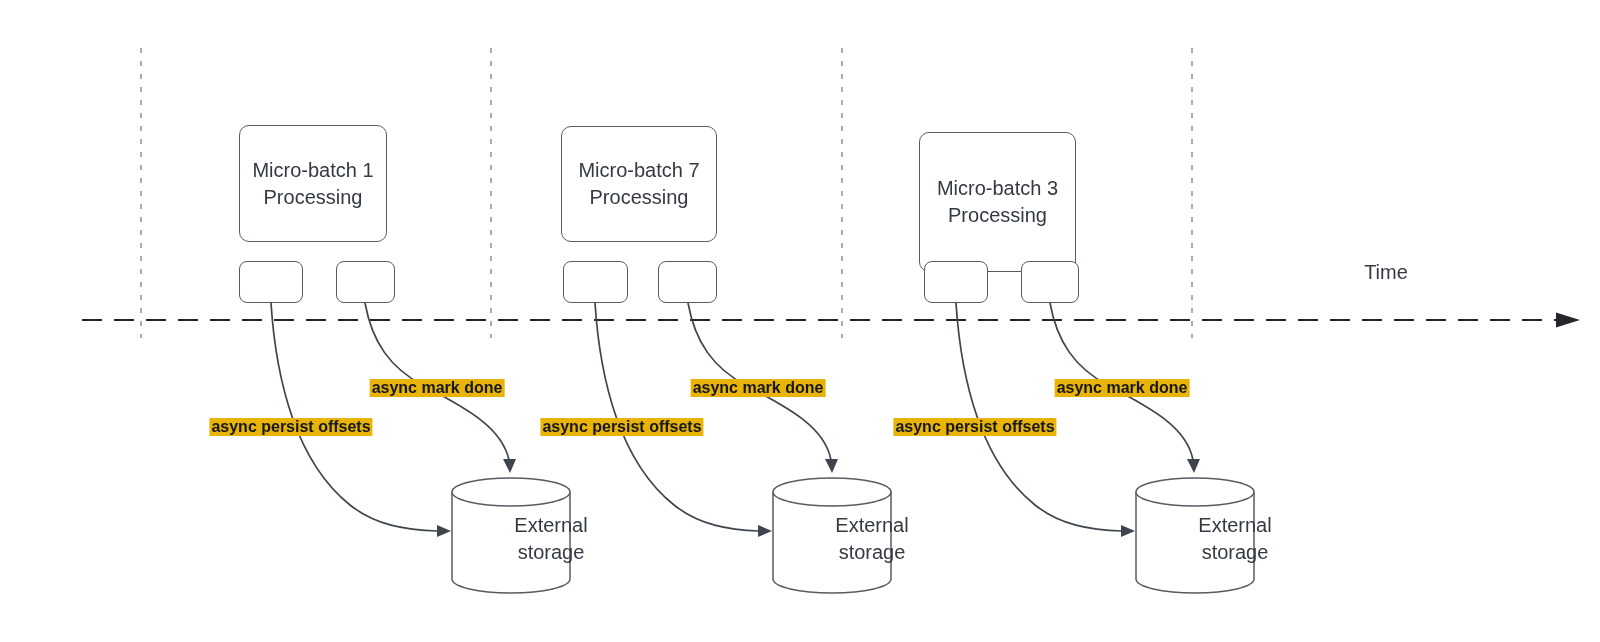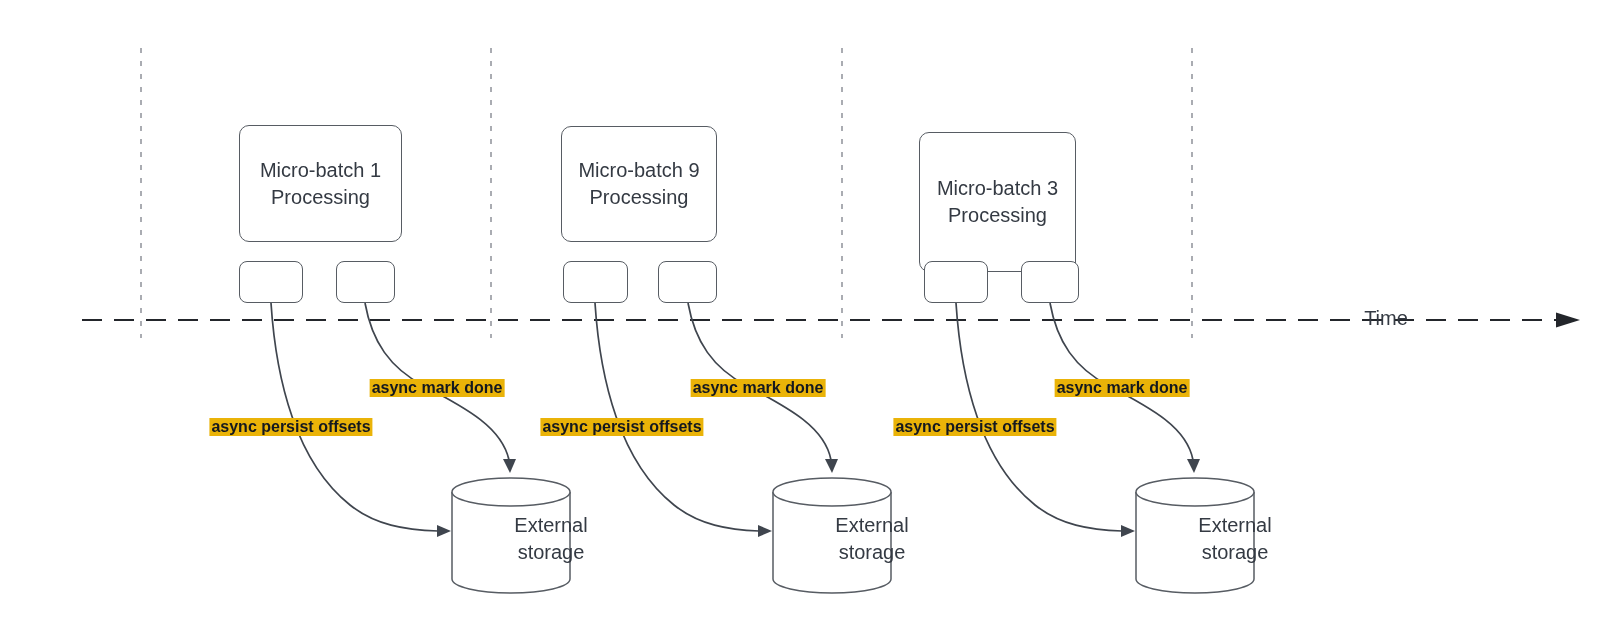--- a/index.html
+++ b/index.html
@@ -66,21 +66,20 @@
     color: var(--text, #343a43);
     white-space: pre-line;
     margin-left: 40px;
   }
   .time-label {
     position: absolute;
     transform: translate(-50%, -50%);
     font-size: 20px;
     color: var(--text, #343a43);
     white-space: nowrap;
-    margin-top: 46px;
   }
 </style>
 </head>
 <body>
 
 <div class="canvas">
 
   <svg class="layer" viewBox="0 0 1600 642">
 
     <g>
@@ -123,33 +122,33 @@
     <g>
       <path class="cyl" d="M 773 492 L 773 579 A 59 14 0 0 0 891 579 L 891 492"></path>
       <ellipse class="cyl" cx="832" cy="492" rx="59" ry="14"></ellipse>
     </g>
     <g>
       <path class="cyl" d="M 1136 492 L 1136 579 A 59 14 0 0 0 1254 579 L 1254 492"></path>
       <ellipse class="cyl" cx="1195" cy="492" rx="59" ry="14"></ellipse>
     </g>
   </svg>
 
-  <div class="big-box" style="left:239px; top:125px; width:163px; height:117px;">
+  <div class="big-box" style="left:239px; top:125px; width:148px; height:117px;">
     <span>Micro-batch 1
 Processing</span>
   </div>
   <div class="small-box" style="left:239px; top:261px; width:64px; height:42px;"></div>
   <div class="small-box" style="left:336px; top:261px; width:59px; height:42px;"></div>
   <div class="async-label" style="left:291px; top:427px;">async persist offsets</div>
   <div class="async-label" style="left:437px; top:388px;">async mark done</div>
   <div class="storage-label" style="left:452px; top:492px; width:118px; height:94px;">External
 storage</div>
 
   <div class="big-box" style="left:561px; top:126px; width:156px; height:116px;">
-    <span>Micro-batch 9
+    <span>Micro-batch 7
 Processing</span>
   </div>
   <div class="small-box" style="left:563px; top:261px; width:65px; height:42px;"></div>
   <div class="small-box" style="left:658px; top:261px; width:59px; height:42px;"></div>
   <div class="async-label" style="left:622px; top:427px;">async persist offsets</div>
   <div class="async-label" style="left:758px; top:388px;">async mark done</div>
   <div class="storage-label" style="left:773px; top:492px; width:118px; height:94px;">External
 storage</div>
 
   <div class="big-box" style="left:919px; top:126px; width:157px; height:140px;margin-top:6px;">

